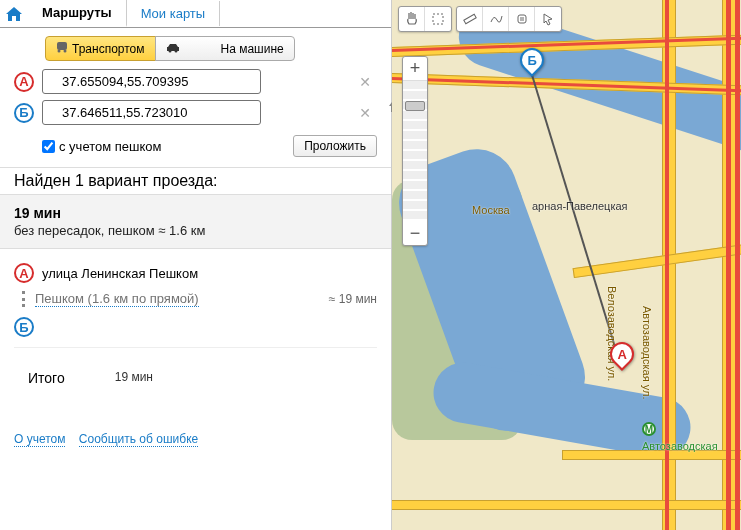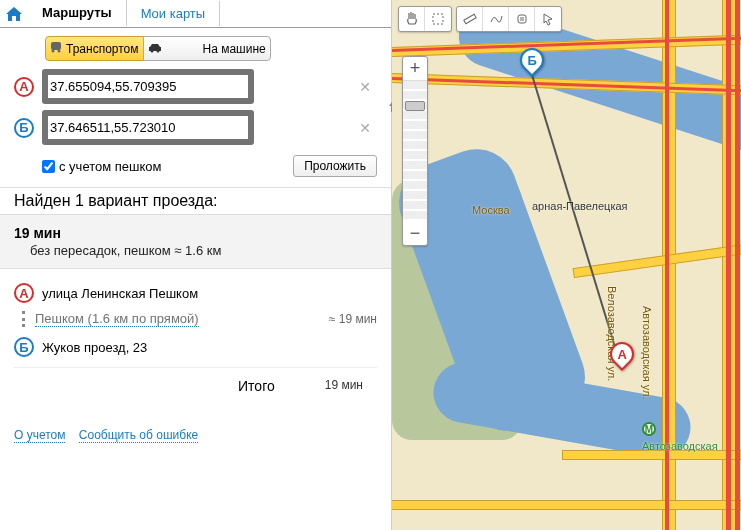--- a/index.html
+++ b/index.html
@@ -3,46 +3,46 @@
 <meta charset="utf-8">
 <style>
 * { box-sizing: border-box; margin: 0; padding: 0; }
 body { font-family: Arial, sans-serif; font-size: 13px; width: 741px; height: 530px; overflow: hidden; display: flex; background: #fff; }
 .left-panel { width: 392px; display: flex; flex-direction: column; border-right: 1px solid #ccc; }
 .top-nav { display: flex; align-items: center; height: 28px; border-bottom: 1px solid #999; }
 .home-icon { width: 28px; display: flex; align-items: center; justify-content: center; color: #1a7cc7; }
 .tab { padding: 5px 14px; border-right: 1px solid #ccc; color: #1a7cc7; cursor: pointer; }
 .tab.active { font-weight: bold; color: #000; background: #fff; position: relative; border-bottom: 2px solid #fff; }
 .mode-row { display: flex; padding: 8px 45px; gap: 0; }
-.mode-btn { padding: 4px 4px; border: 1px solid #aaa; background: linear-gradient(#fff,#eee); font-size: 12px; display: flex; align-items: center; gap: 4px; cursor: pointer; }
+.mode-btn { padding: 4px 10px; border: 1px solid #aaa; background: linear-gradient(#fff,#eee); font-size: 12px; display: flex; align-items: center; gap: 4px; cursor: pointer; }
 .mode-btn.active { background: linear-gradient(#ffe680,#ffd040); border-color: #c8a030; }
 .mode-btn:first-child { border-radius: 4px 0 0 4px; }
 .mode-btn:last-child { border-radius: 0 4px 4px 0; margin-left: -1px; gap: 41px; }
 .points { padding: 0 14px; }
 .point-row { display: flex; align-items: center; gap: 8px; margin-bottom: 6px; }
 .marker { width: 20px; height: 20px; border-radius: 50%; border: 2px solid; display: flex; align-items: center; justify-content: center; font-weight: bold; font-size: 13px; flex-shrink: 0; }
 .marker.a { border-color: #d62c2c; color: #d62c2c; }
 .marker.b { border-color: #1a7cc7; color: #1a7cc7; }
-.point-input { flex: 1; padding: 4px 22px 4px 2px; border: 6px solid #737373; border-radius: 3px; font-size: 13px; }
+.point-input { flex: 1; padding: 4px 22px 4px 19px; border: 1px solid #737373; border-radius: 3px; font-size: 13px; }
 .input-wrap { position: relative; flex: 1; }
 .clear-x { position: absolute; right: 6px; top: 50%; transform: translateY(-50%); color: #aaa; cursor: pointer; font-size: 14px; }
 .opt-row { display: flex; align-items: center; justify-content: space-between; padding: 4px 14px 10px 42px; }
 .opt-row label { display: flex; align-items: center; gap: 4px; font-size: 13px; }
 .go-btn { padding: 3px 10px; border: 1px solid #aaa; border-radius: 3px; background: linear-gradient(#fff,#eee); font-size: 12px; cursor: pointer; }
 .found-hdr { padding: 4px 14px; font-size: 16px; border-top: 1px solid #ddd; }
 .summary { background: #f3f3f3; padding: 10px 14px; border-top: 1px solid #ddd; border-bottom: 1px solid #ddd; }
 .summary .time { font-weight: bold; font-size: 14px; }
-.summary .detail { font-size: 13px; color: #222; margin-top: 2px; margin-left: 16px; }
+.summary .detail { font-size: 13px; color: #222; margin-top: 2px; }
 .route-list { padding: 14px; }
 .route-item { display: flex; align-items: center; gap: 8px; margin-bottom: 8px; }
 .walk-row { display: flex; align-items: center; gap: 8px; margin: 4px 0 10px 0; justify-content: space-between; }
 .walk-dots { border-left: 3px dotted #888; height: 16px; margin-left: 8px; }
 .walk-text { border-bottom: 1px dotted #1a7cc7; color: #737373; font-size: 13px; }
 .walk-time { color: #666; font-size: 12px; }
-.total-row { display: flex; justify-content: flex-end; gap: 50px; padding: 10px 14px; font-size: 14px; border-top: 1px solid #eee; margin-top: 10px; }
+.total-row { display: flex; gap: 50px; padding: 22px 14px; font-size: 14px; border-top: 1px solid #eee; margin-top: 10px; }
 .total-row .tot-time { font-size: 12px; color: #333; }
 .footer-links { padding: 10px 14px; font-size: 12px; }
 .footer-links a { color: #1a7cc7; border-bottom: 1px dotted #1a7cc7; text-decoration: none; margin-right: 10px; }
 .swap-handle { position: absolute; right: -10px; top: 100px; color: #888; cursor: pointer; }
 .left-panel { position: relative; }
 
 .map-panel { flex: 1; position: relative; background: #e8e8d8; overflow: hidden; }
 .map-bg { position: absolute; inset: 0; }
 .map-toolbar { position: absolute; top: 6px; left: 6px; display: flex; gap: 4px; }
 .tool-grp { display: flex; background: #fff; border: 1px solid #999; border-radius: 3px; box-shadow: 0 1px 2px rgba(0,0,0,0.2); }
@@ -140,21 +140,20 @@
     </div>
     <div class="walk-row">
       <div style="display:flex;align-items:center;gap:10px">
         <div class="walk-dots"></div>
         <span class="walk-text">Пешком (1.6 км по прямой)</span>
       </div>
       <span class="walk-time">≈ 19 мин</span>
     </div>
     <div class="route-item">
       <div class="marker b">Б</div>
-      <span>Жуков проезд, 23</span>
     </div>
 
     <div class="total-row">
       <span>Итого</span>
       <span class="tot-time">19 мин</span>
     </div>
   </div>
 
   <div class="footer-links">
     <a href="#">О учетом</a>

